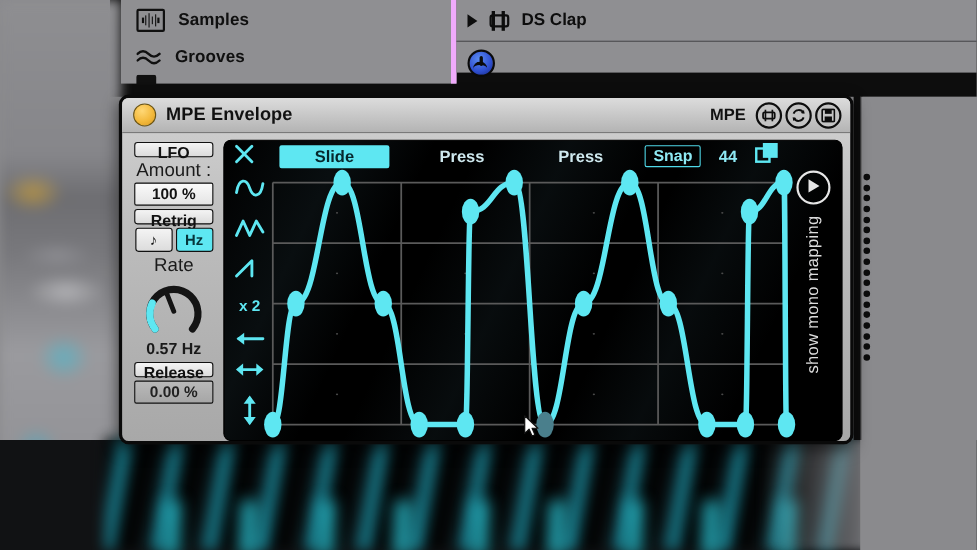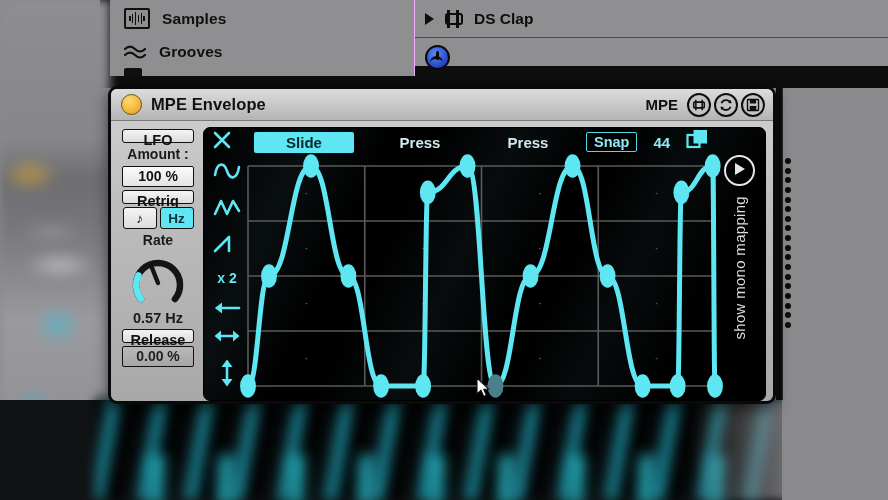--- a/index.html
+++ b/index.html
@@ -56,21 +56,21 @@
     filter:blur(4px);
   }
   .bg-right{
     position:absolute;left:782px;top:400px;width:106px;height:100px;
     background:#8a8a8d;
   }
 
   
   .browser-left{
     position:absolute;left:110px;top:0;width:305px;height:76px;
-    background:#8f8f92;border-right:1px solid #f0abfc;
+    background:#8f8f92;border-right:5px solid #f0abfc;
     box-sizing:border-box;
   }
   .browser-row{
     display:flex;align-items:center;gap:12px;height:33px;padding-left:14px;
     color:#101010;font-size:15.5px;font-weight:700;letter-spacing:.1px;
   }
   .browser-row.r1{margin-top:2px;}
   .browser-clip{position:absolute;left:110px;top:68px;width:305px;height:9px;overflow:hidden;}
   .browser-clip .stub{width:18px;height:14px;background:#101010;margin-left:14px;border-radius:2px;}
 
@@ -149,21 +149,21 @@
   #controls{
     width:80px;flex:none;display:flex;flex-direction:column;align-items:center;
     gap:3px;padding-top:2px;
   }
   .ctl-btn{
     width:72px;height:14px;line-height:20px;text-align:center;
     background:linear-gradient(180deg,#f4f4f4,#dcdcdc);
     border:1.5px solid #111;border-radius:3px;
     font-size:14.5px;font-weight:700;color:#111;box-sizing:border-box;
   }
-  .ctl-label{font-size:14px;font-weight:700;color:#1a1a1a;line-height:17px;}
+  .ctl-label{font-size:17px;font-weight:400;color:#1a1a1a;line-height:17px;}
   .ctl-val{
     width:72px;height:21px;line-height:19px;text-align:center;
     background:linear-gradient(180deg,#fafafa,#e4e4e4);
     border:1.5px solid #111;border-radius:2px;
     font-size:14px;font-weight:700;color:#111;box-sizing:border-box;
   }
   .ctl-val.dim{background:linear-gradient(180deg,#b9b9b9,#a6a6a6);color:#222;}
   .toggle-pair{display:flex;gap:3px;}
   .tg{
     width:34px;height:22px;border:1.5px solid #111;border-radius:3px;

